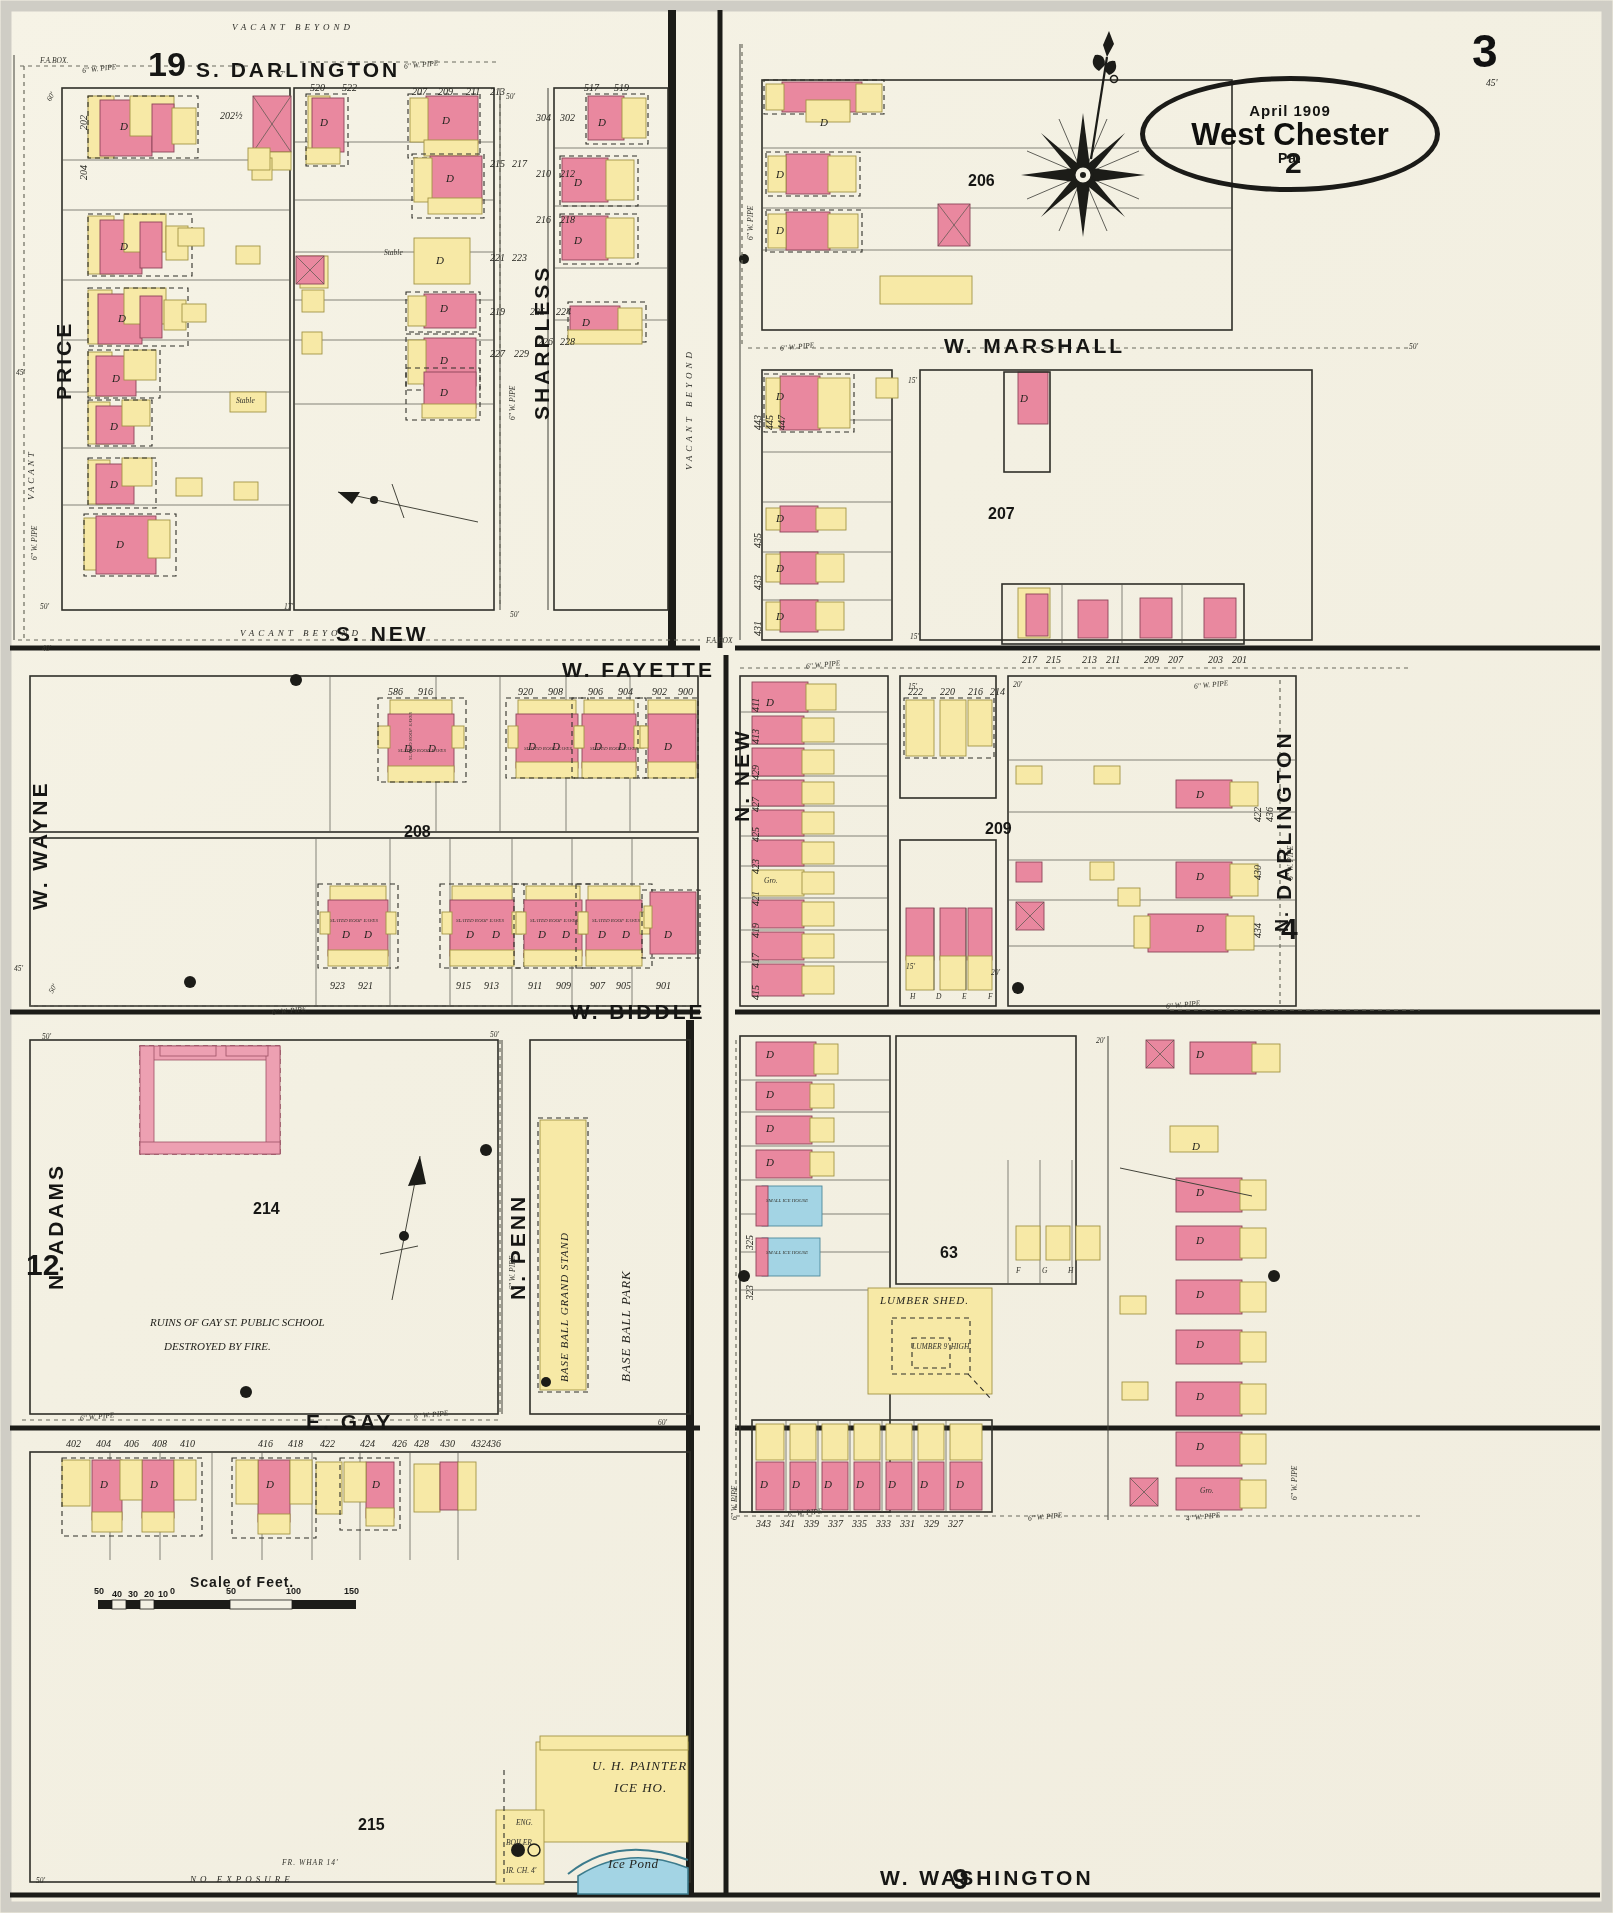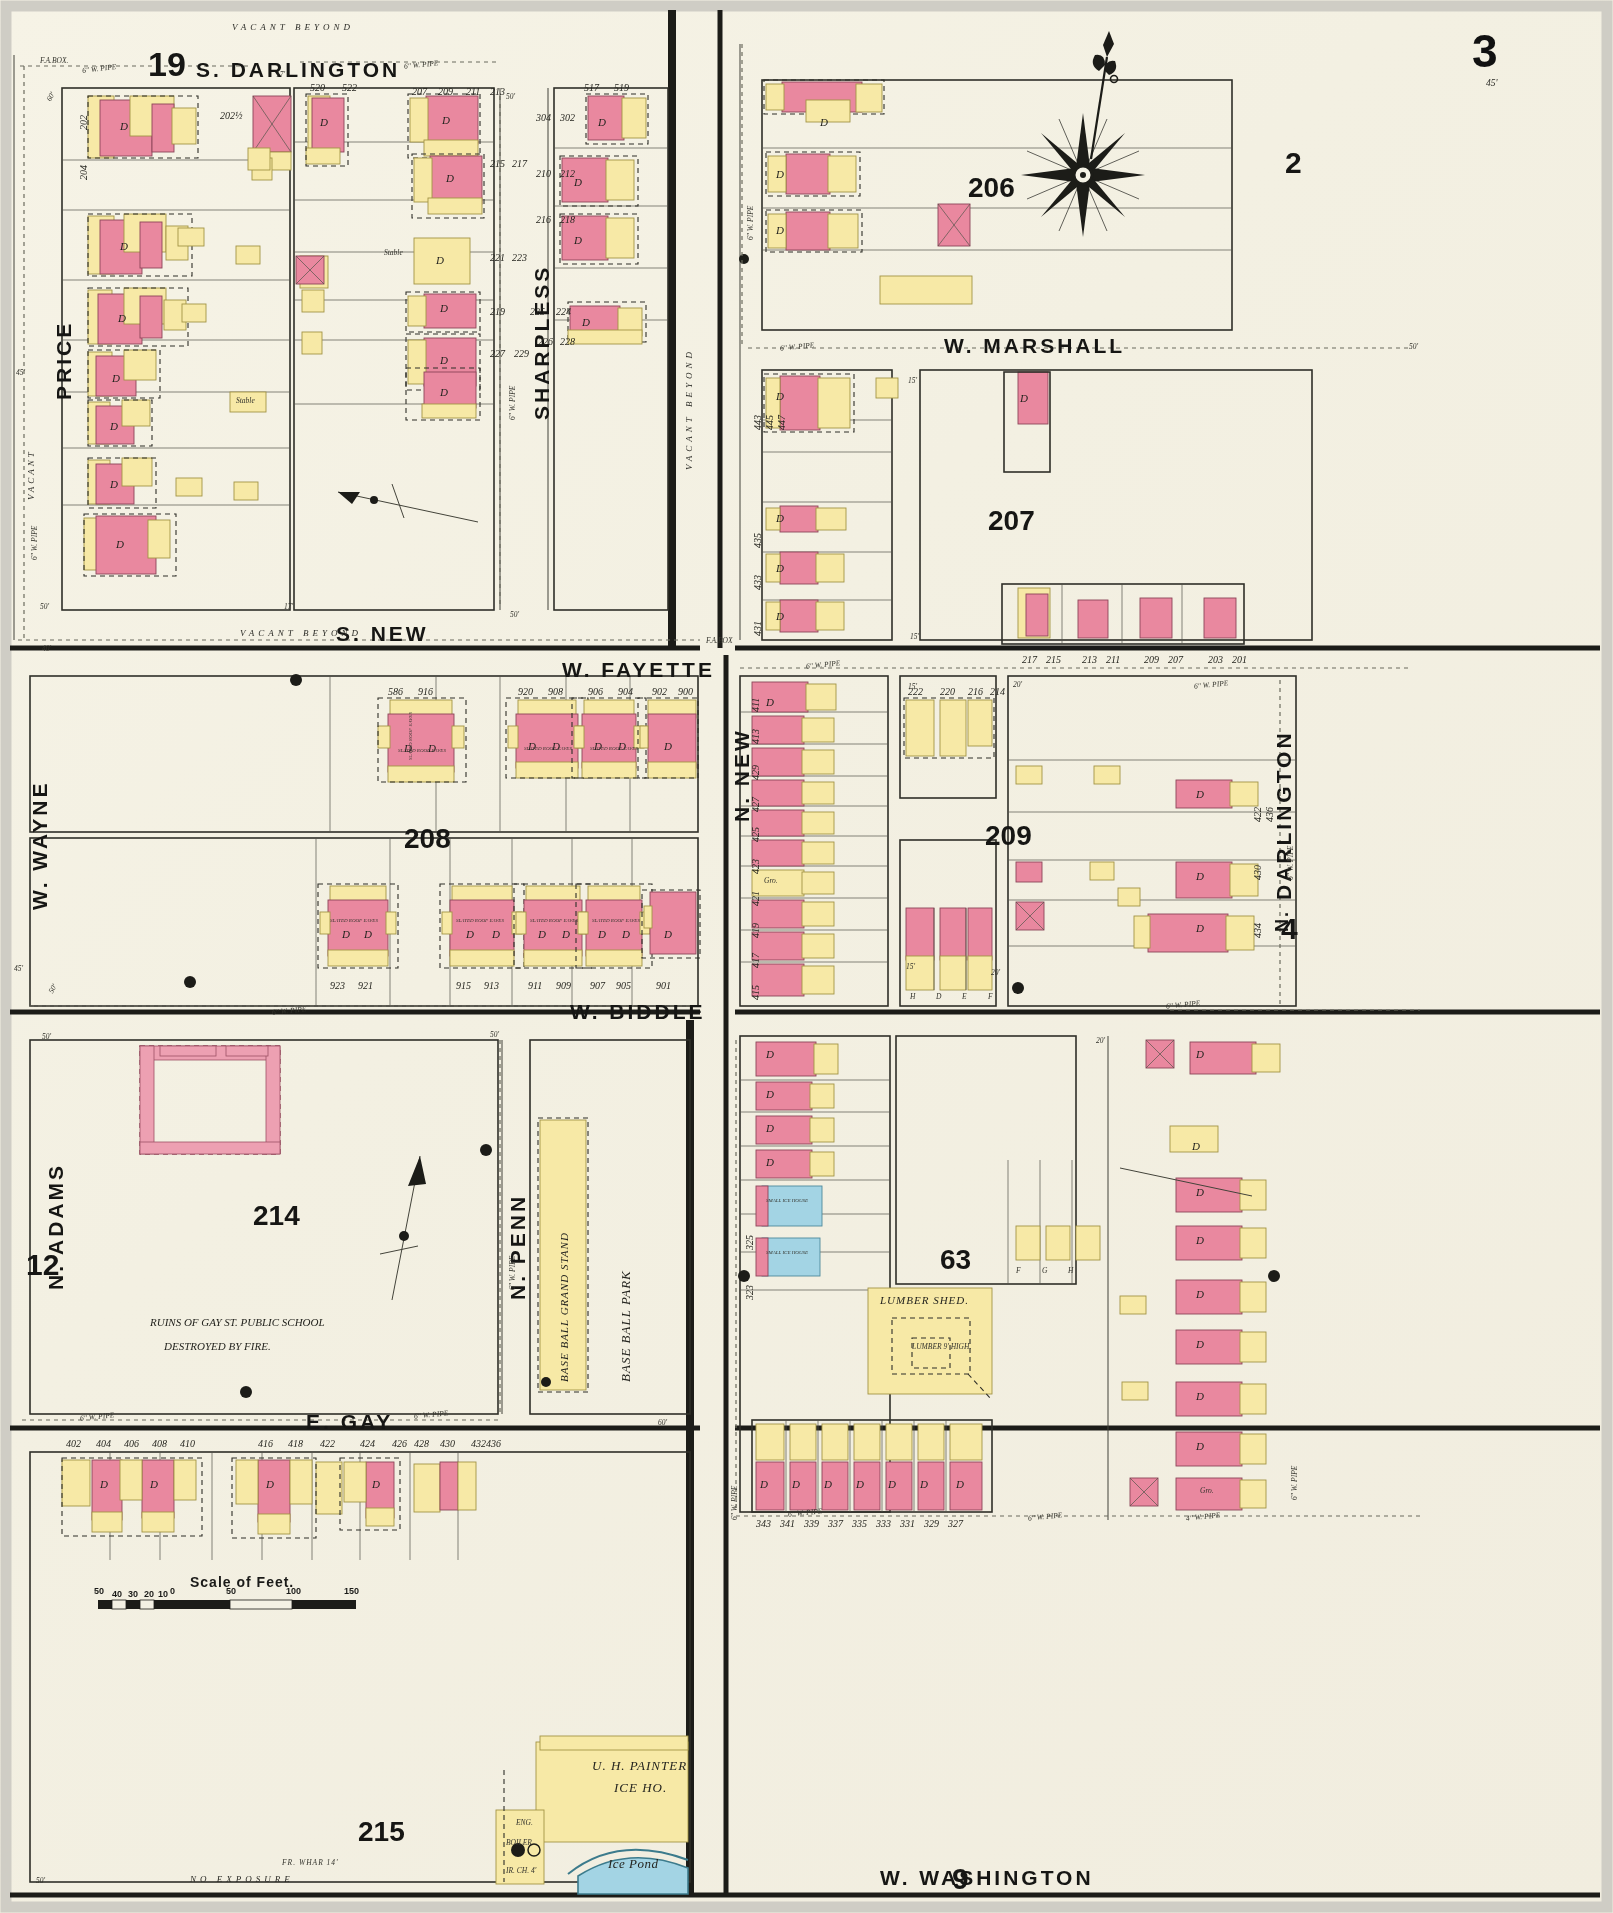--- a/index.html
+++ b/index.html
@@ -5,21 +5,21 @@
 <style>
   html,body{margin:0;padding:0;background:#d8d8d4;}
   body{font-family:"Liberation Sans",sans-serif;}
   #sheet{position:relative;width:1613px;height:1913px;background:#f4f1e4;overflow:hidden;}
   #paper{position:absolute;left:0;top:0;width:1613px;height:1913px;
          background:linear-gradient(135deg,#f6f3e6 0%,#f3f0e2 40%,#f1eddf 100%);}
   svg.mapsvg{position:absolute;left:0;top:0;width:1613px;height:1913px;}
   .lbl{position:absolute;white-space:nowrap;color:#1a1a18;}
   .street{font-weight:bold;letter-spacing:3px;font-size:21px;color:#161614;}
   .street-sm{font-weight:bold;letter-spacing:2px;font-size:18px;color:#161614;}
-  .blocknum{font-weight:bold;font-size:28px;color:#161614;}
+  .blocknum{font-weight:bold;font-size:16px;color:#161614;}
   .blocknum-lg{font-weight:bold;font-size:30px;color:#161614;}
   .pagenum{font-weight:bold;font-size:46px;color:#111;}
   .script{font-family:"Liberation Serif",serif;font-style:italic;font-size:9px;color:#2b2b26;letter-spacing:1px;}
   .script9{font-family:"Liberation Serif",serif;font-style:italic;font-size:9.5px;color:#2b2b26;}
   .script11{font-family:"Liberation Serif",serif;font-style:italic;font-size:11px;color:#24241f;}
   .script13{font-family:"Liberation Serif",serif;font-style:italic;font-size:13px;color:#24241f;}
   .tiny{font-family:"Liberation Serif",serif;font-style:italic;font-size:7.5px;color:#33332c;}
   .num{font-family:"Liberation Serif",serif;font-style:italic;font-size:10px;color:#25251f;}
   .vert{transform-origin:left top;}
   .cartouche{position:absolute;border:5px solid #1b1b18;border-radius:50%;
@@ -684,20 +684,25 @@
     </g>
   </svg>
 
   <div class="lbl pagenum" style="left:1472px;top:24px;">3</div>
   <div class="lbl blocknum-lg" style="left:1285px;top:146px;">2</div>
   <div class="lbl blocknum-lg" style="left:1281px;top:912px;">4</div>
   <div class="lbl blocknum-lg" style="left:952px;top:1862px;">9</div>
   <div class="lbl blocknum-lg" style="left:26px;top:1248px;">12</div>
   <div class="lbl script9" style="left:1486px;top:78px;">45'</div>
 
+  <div class="cartouche" style="left:1140px;top:76px;">
+    <div class="c-date">April 1909</div>
+    <div class="c-city">West Chester</div>
+    <div class="c-state">Pa.</div>
+  </div>
 
   <div class="lbl street" style="left:196px;top:58px;">S.  DARLINGTON</div>
   <div class="lbl street" style="left:336px;top:622px;">S.  NEW</div>
   <div class="lbl street" style="left:562px;top:658px;">W.  FAYETTE</div>
   <div class="lbl street" style="left:570px;top:1000px;">W.  BIDDLE</div>
   <div class="lbl street" style="left:306px;top:1410px;">E.  GAY</div>
   <div class="lbl street" style="left:880px;top:1866px;">W.  WASHINGTON</div>
   <div class="lbl street" style="left:944px;top:334px;">W.      MARSHALL</div>
 
   <div class="lbl street vert" style="left:52px;top:400px;transform:rotate(-90deg);">PRICE</div>

